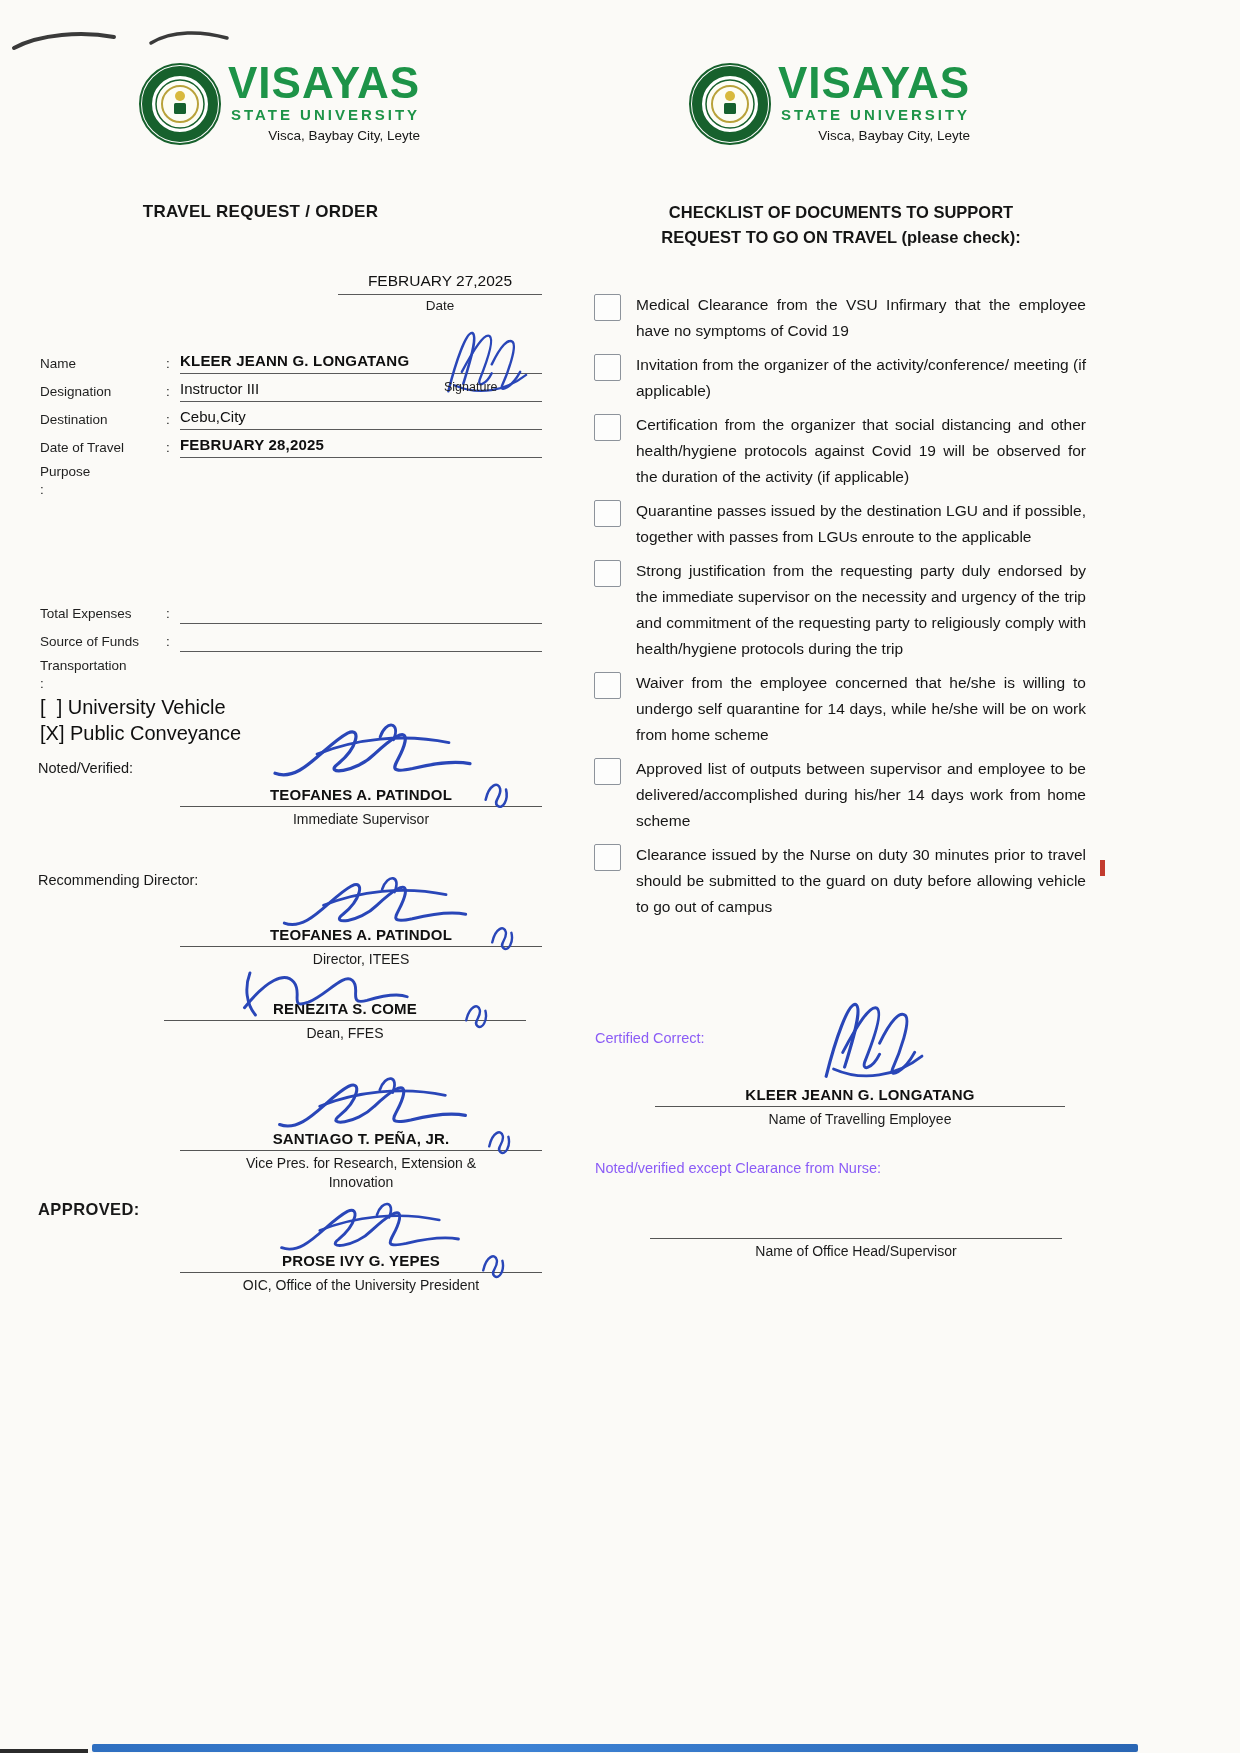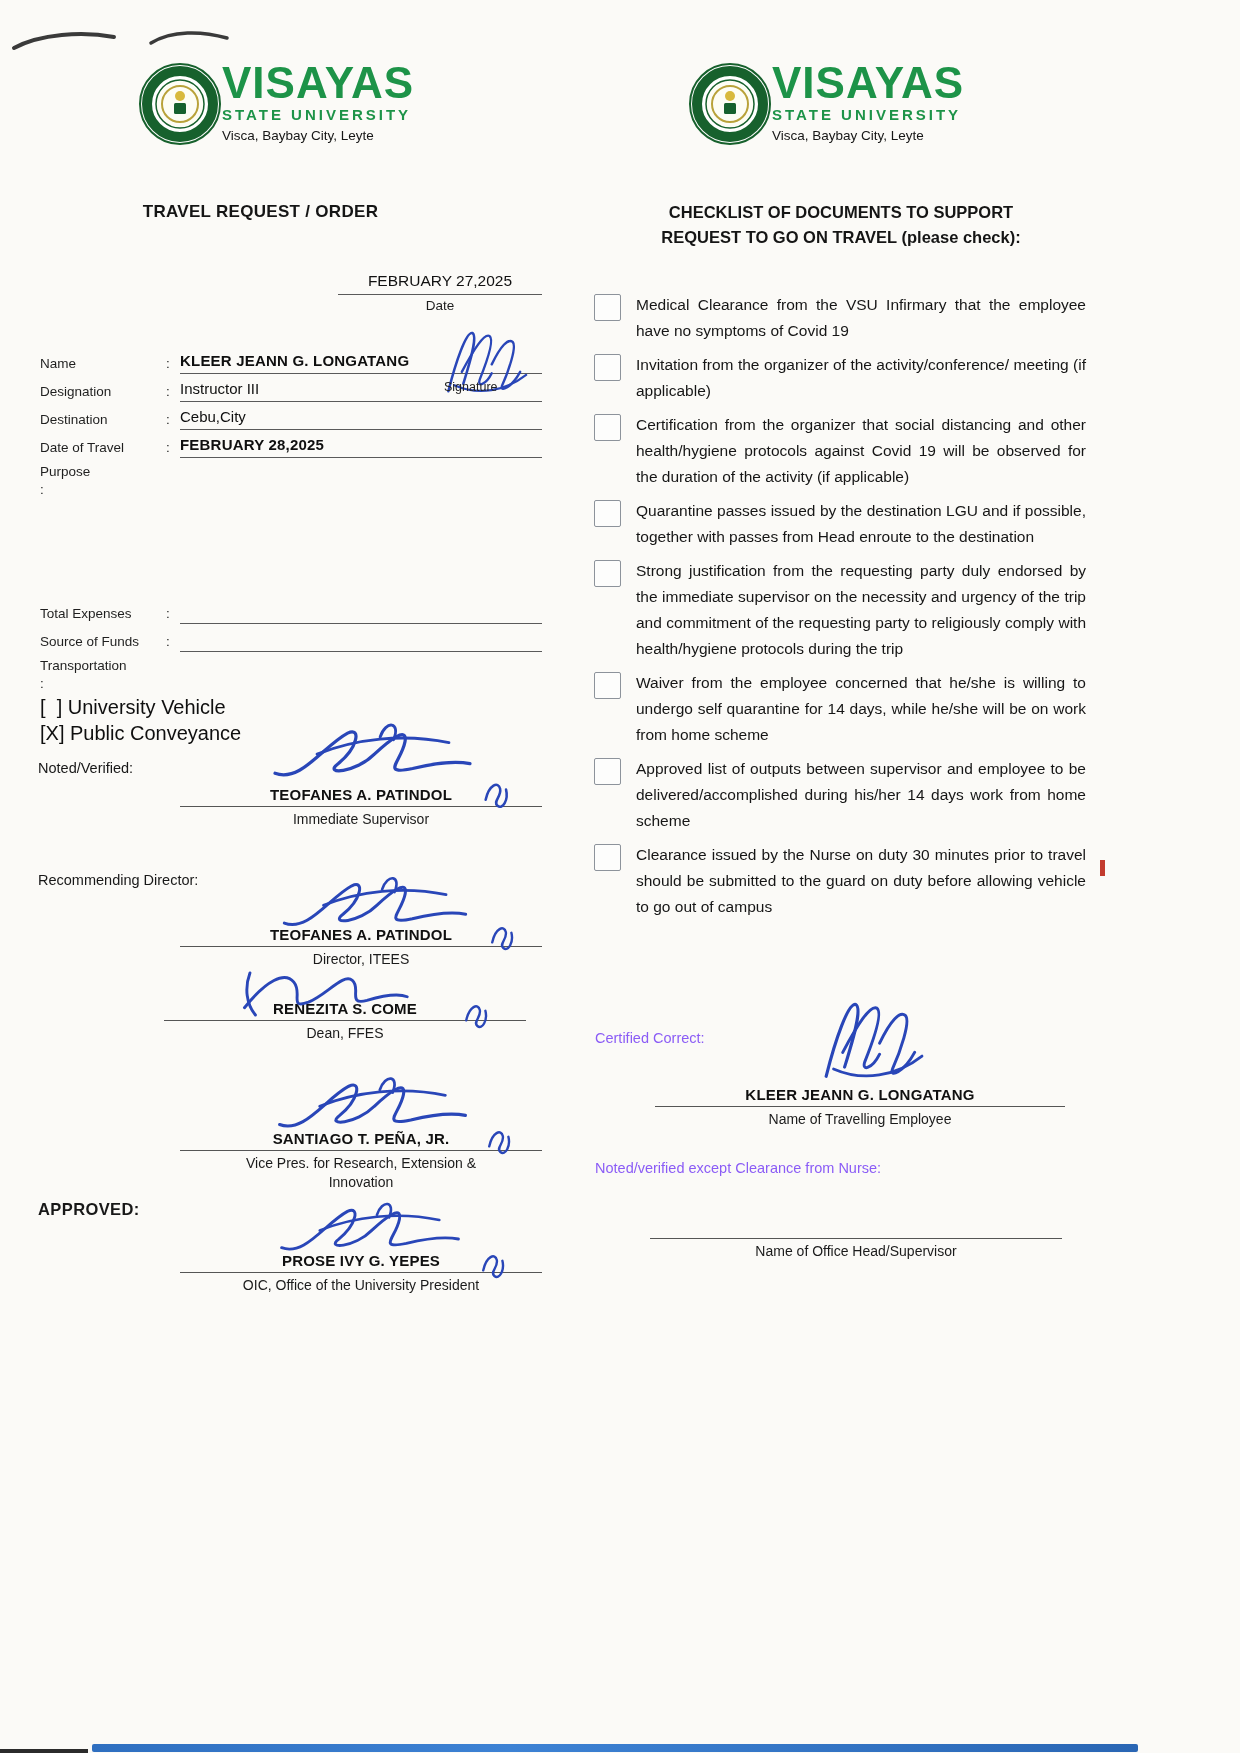--- a/index.html
+++ b/index.html
@@ -5,21 +5,21 @@
   html,body{margin:0;padding:0;background:#e9e7e2;}
   .sheet{
     position:relative;width:1240px;height:1753px;margin:0 auto;
     background:#fbfaf7;overflow:hidden;
     font-family:"Liberation Sans", sans-serif;color:#1e1e1e;
   }
   svg.abs{position:absolute;}
   
   .logo{position:absolute;display:flex;align-items:flex-start;}
   .seal{flex:none;margin-top:2px;}
-  .logo-text{margin-left:0;text-align:left;}
+  .logo-text{margin-left:6px;text-align:right;}
   .logo-name{font-size:44px;font-weight:600;letter-spacing:1px;color:#1d9348;line-height:46px;}
   .logo-sub{font-size:15px;font-weight:600;letter-spacing:3px;color:#1d9348;line-height:18px;}
   .logo-addr{font-size:13.5px;color:#161616;line-height:18px;margin-top:3px;}
   
   .title-left{position:absolute;left:38px;top:202px;width:445px;text-align:center;
     font-size:17px;font-weight:bold;letter-spacing:.3px;color:#151515;}
   .title-right{position:absolute;left:598px;top:200px;width:486px;text-align:center;
     font-size:16.5px;font-weight:bold;line-height:25px;color:#151515;}
   
   .date-block{position:absolute;left:338px;top:272px;width:204px;text-align:center;}
@@ -256,21 +256,21 @@
     <div class="chk-item">
       <span class="chk-box"></span>
       <span class="chk-text">Invitation from the organizer of the activity/conference/ meeting (if applicable)</span>
     </div>
     <div class="chk-item">
       <span class="chk-box"></span>
       <span class="chk-text">Certification from the organizer that social distancing and other health/hygiene protocols against Covid 19 will be observed for the duration of the activity (if applicable)</span>
     </div>
     <div class="chk-item">
       <span class="chk-box"></span>
-      <span class="chk-text">Quarantine passes issued by the destination LGU and if possible, together with passes from Head enroute to the destination</span>
+      <span class="chk-text">Quarantine passes issued by the destination LGU and if possible, together with passes from LGUs enroute to the applicable</span>
     </div>
     <div class="chk-item">
       <span class="chk-box"></span>
       <span class="chk-text">Strong justification from the requesting party duly endorsed by the immediate supervisor on the necessity and urgency of the trip and commitment of the requesting party to religiously comply with health/hygiene protocols during the trip</span>
     </div>
     <div class="chk-item">
       <span class="chk-box"></span>
       <span class="chk-text">Waiver from the employee concerned that he/she is willing to undergo self quarantine for 14 days, while he/she will be on work from home scheme</span>
     </div>
     <div class="chk-item">

